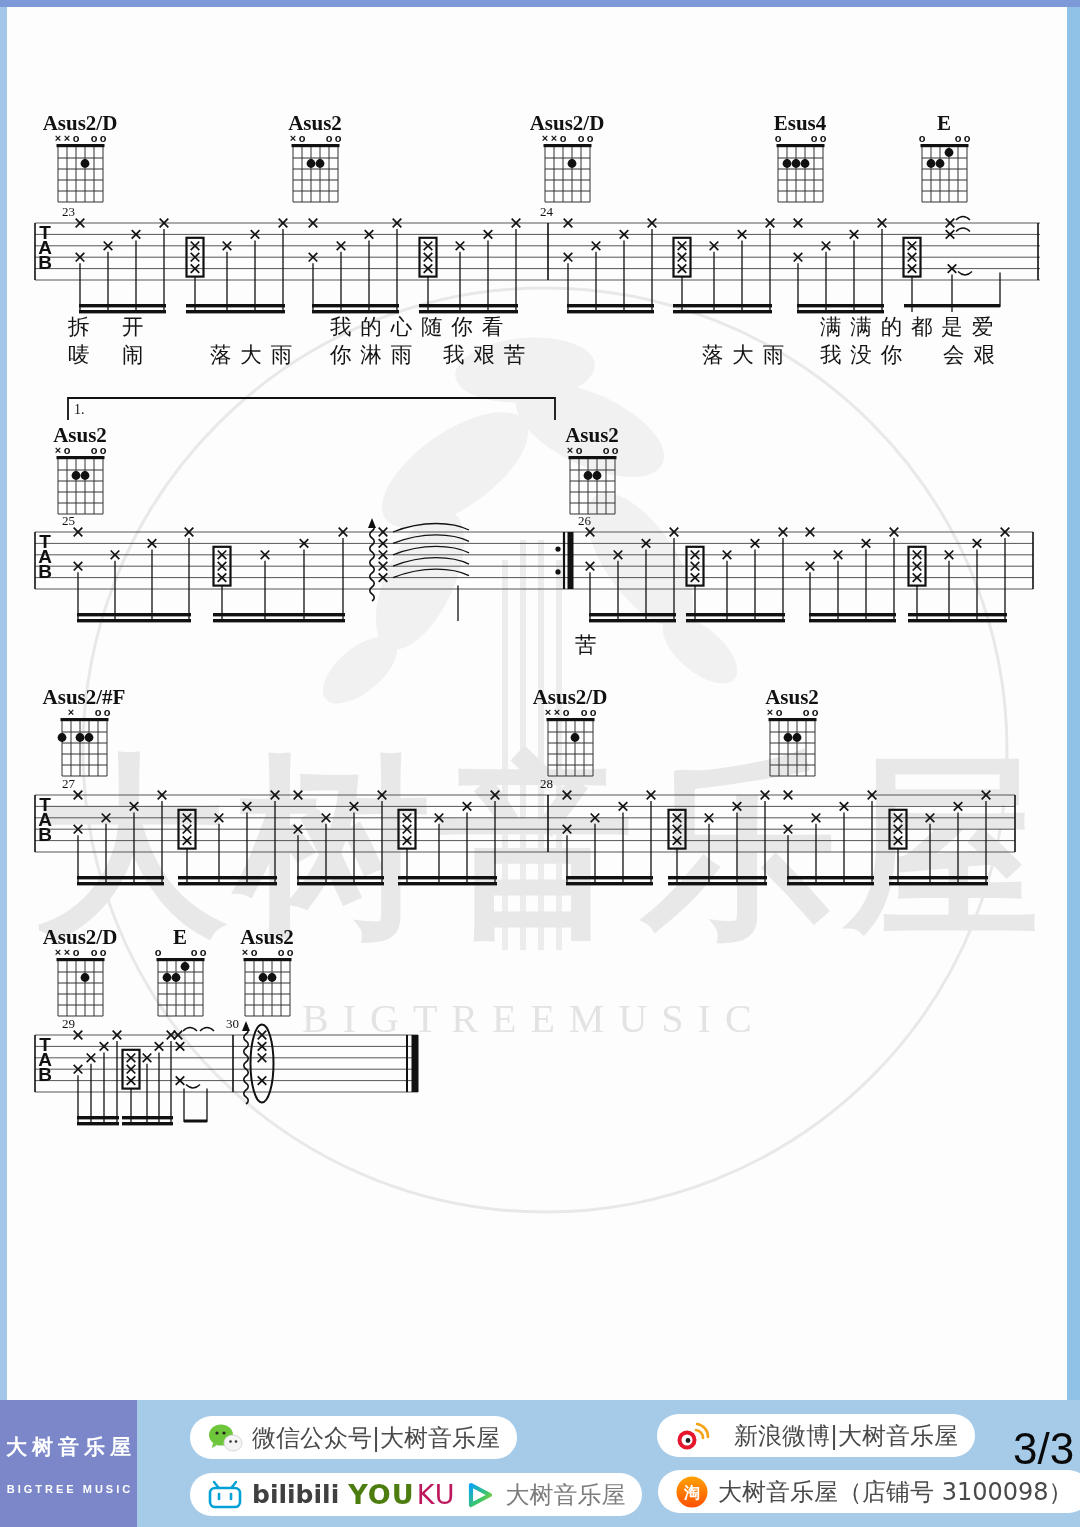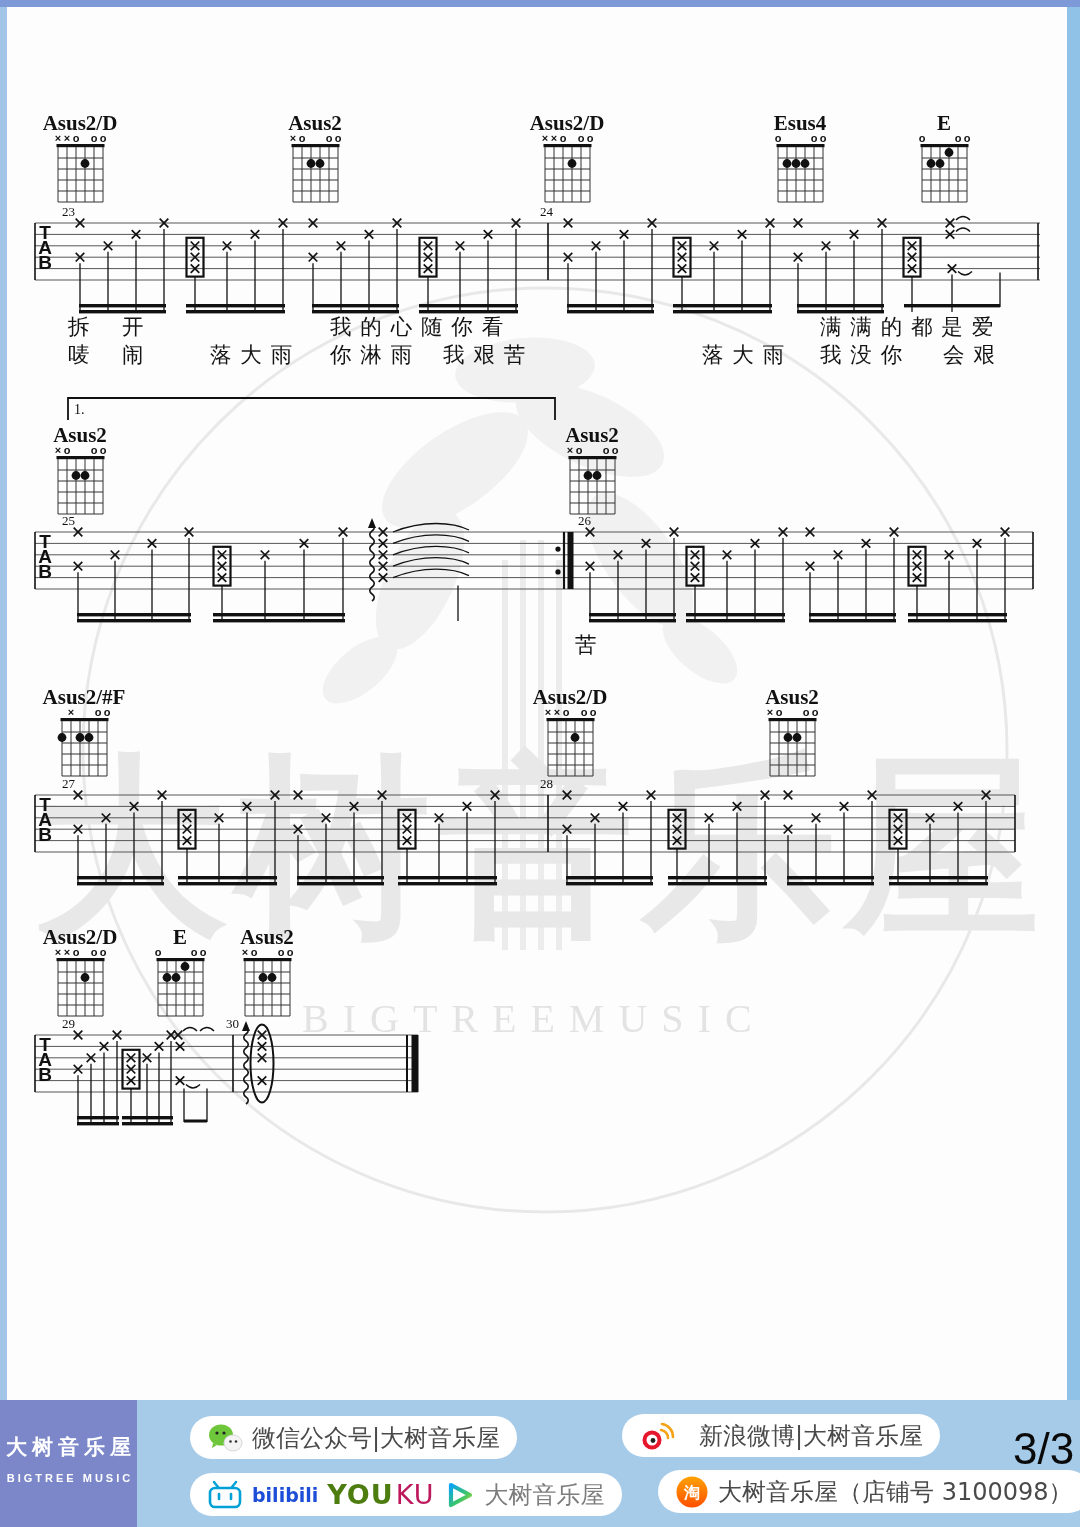--- a/index.html
+++ b/index.html
@@ -8,30 +8,30 @@
   .border-top{position:absolute;left:0;top:0;width:1080px;height:7px;background:#7e99d7;}
   .border-left{position:absolute;left:0;top:7px;width:7px;height:1393px;background:#a3c6e8;}
   .border-right{position:absolute;right:0;top:7px;width:13px;height:1393px;background:#8fc2e6;}
   #score{position:absolute;left:0;top:0;}
   
   .footer{position:absolute;left:0;top:1400px;width:1080px;height:127px;background:#a6cbe9;}
   .brand-block{position:absolute;left:0;top:0;width:137px;height:127px;background:#7b87c9;
                color:#fff;text-align:center;}
   .brand-cn{margin-top:33px;font-size:21px;font-weight:bold;letter-spacing:5px;padding-left:5px;
             font-family:"DejaVu Sans", sans-serif;}
-  .brand-en{margin-top:11px;font-size:11px;font-weight:bold;letter-spacing:3px;padding-left:3px;}
+  .brand-en{margin-top:22px;font-size:11px;font-weight:bold;letter-spacing:3px;padding-left:3px;}
   .pill{position:absolute;background:#fff;border-radius:24px;display:flex;align-items:center;
         gap:9px;padding:0 17px;height:43px;color:#4a4a4a;font-size:24px;white-space:nowrap;
         font-family:"DejaVu Sans", sans-serif;}
   .pill svg{flex:0 0 auto;}
   #pill-wechat{left:190px;top:16px;justify-content:center;}
   #pill-video{left:190px;top:73px;}
-  #pill-weibo{left:622px;top:14px;gap:24px;}
+  #pill-weibo{left:657px;top:14px;gap:24px;}
   #pill-taobao{left:658px;top:70px;}
-  .bili-word{color:#1d4ed8;font-weight:bold;font-size:19px;}
+  .bili-word{color:#404040;font-weight:bold;font-size:25px;}
   .youku-you{color:#4d7c0f;font-weight:800;font-size:27px;letter-spacing:1px;}
   .youku-ku{color:#be185d;font-weight:400;font-size:27px;letter-spacing:1px;margin-left:-7px;}
   .video-brand{color:#7d7d7d;font-size:24px;}
   .page-number{position:absolute;left:1013px;top:24px;font-size:44px;color:#0a0a0a;
                font-family:"Liberation Sans", sans-serif;}
 </style>
 </head>
 <body>
 
 <div class="page">

